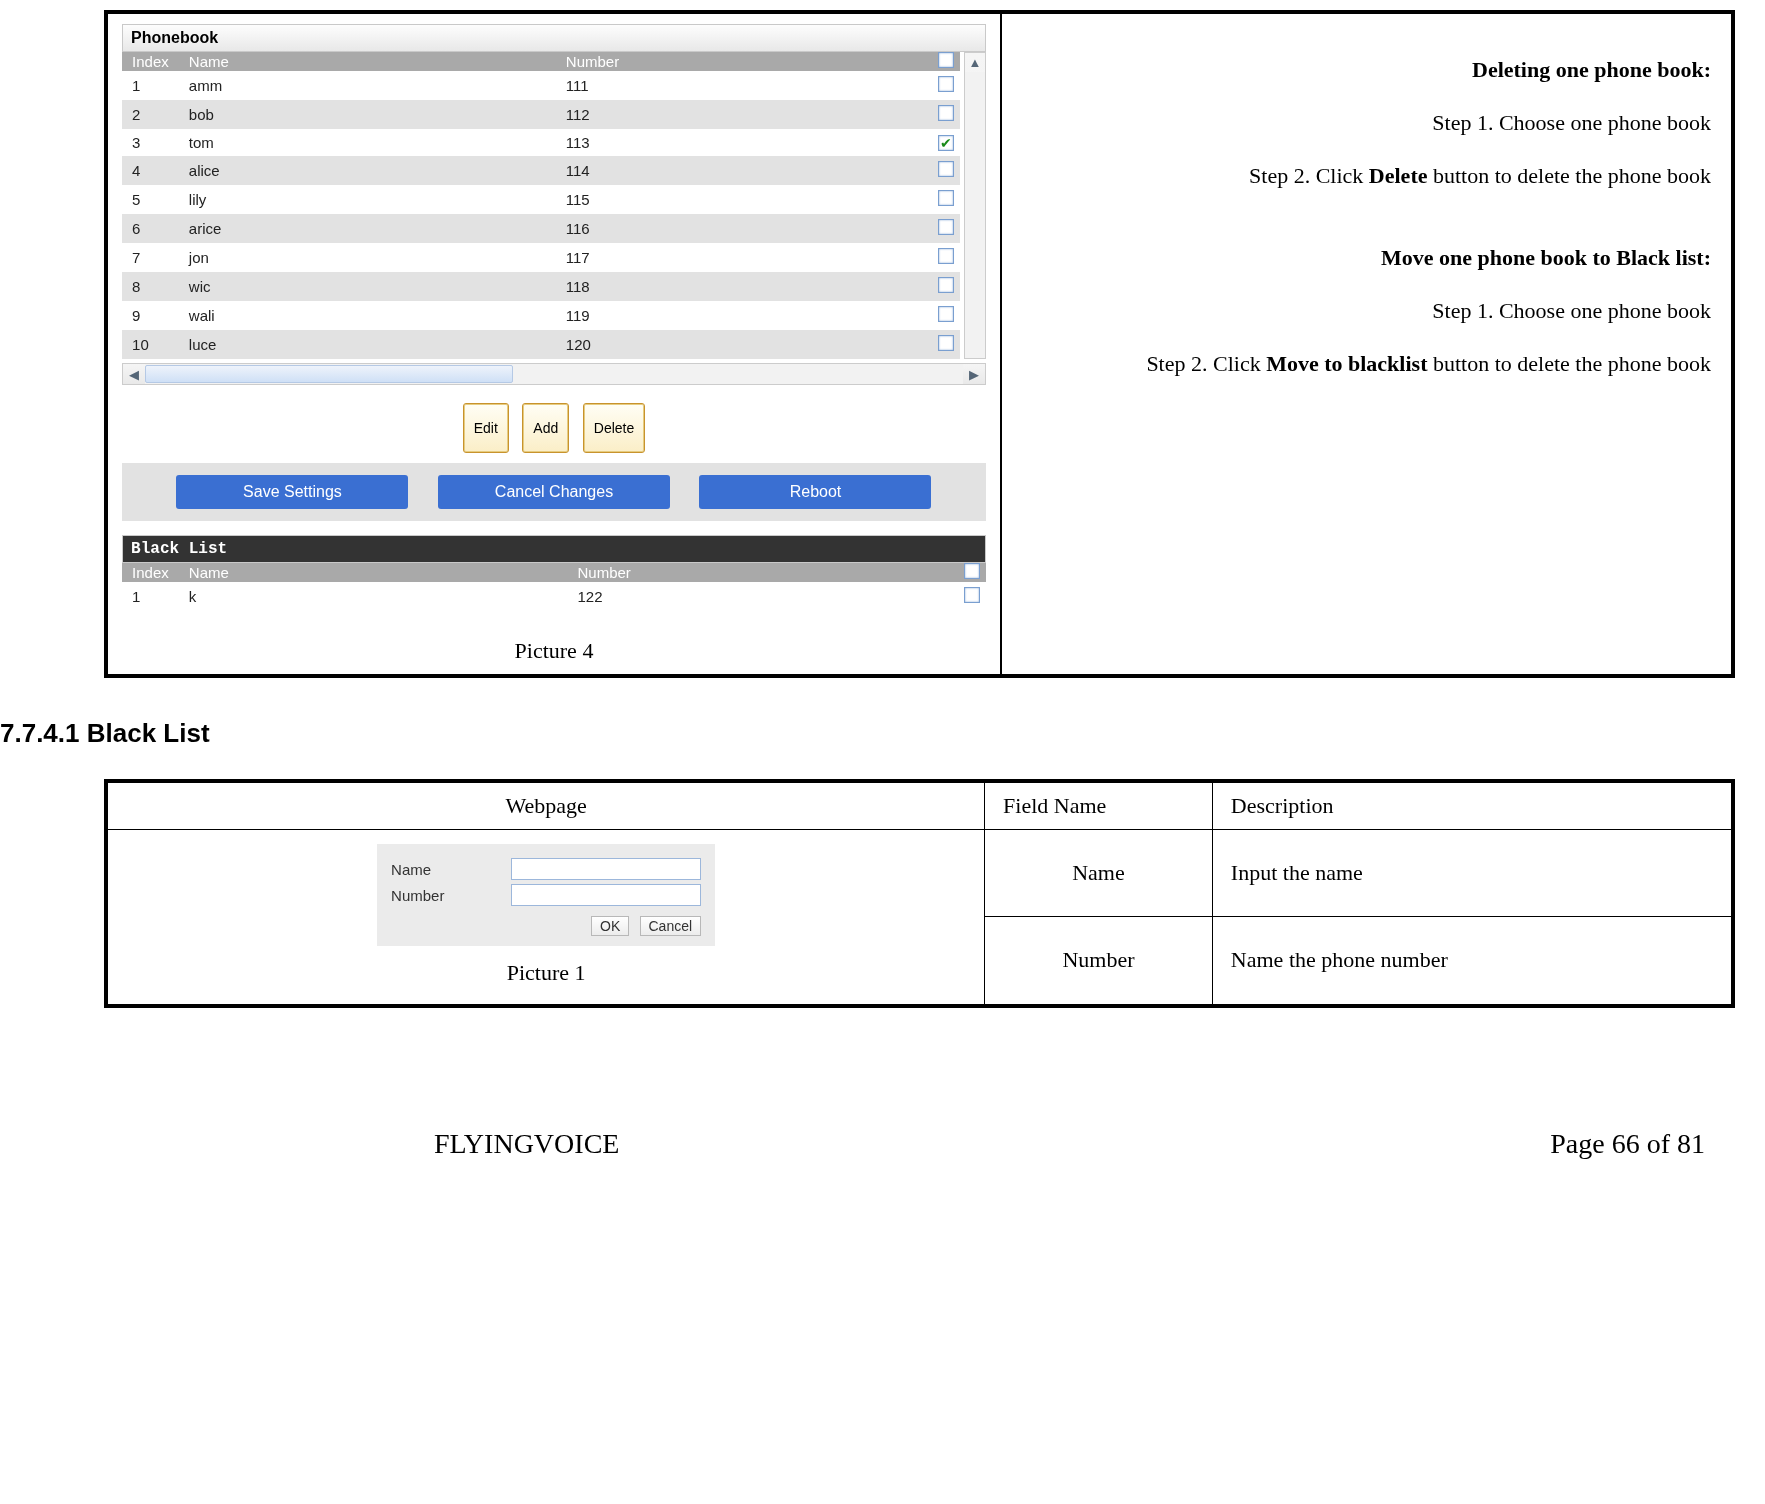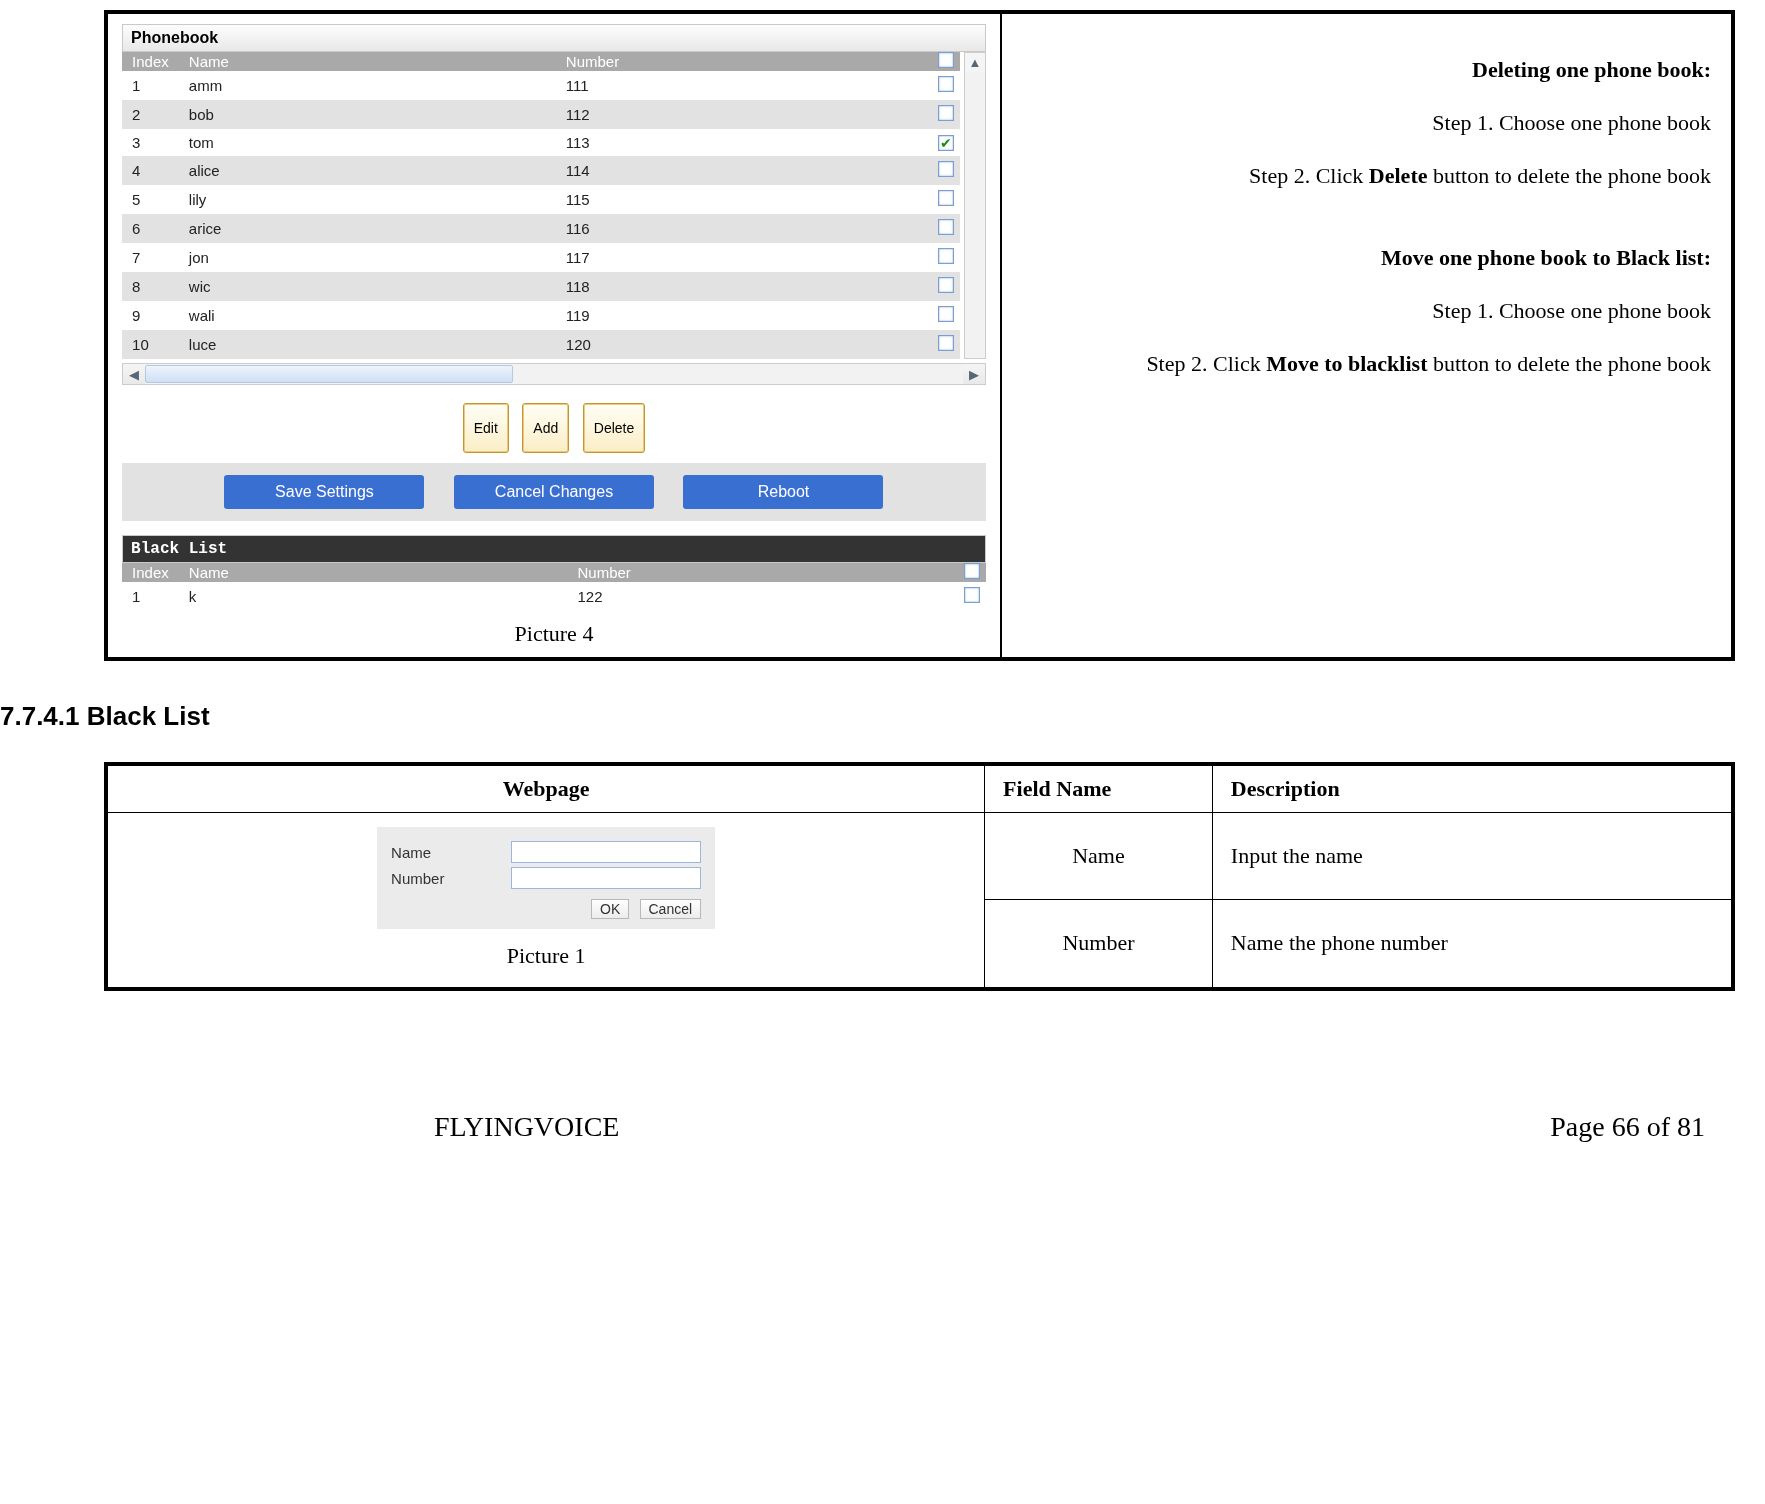--- a/index.html
+++ b/index.html
@@ -143,47 +143,47 @@
     text-align: center;
   }
   .blue-btn {
     display: inline-block;
     font-family: Arial, sans-serif;
     font-size: 16px;
     color: #fff;
     background: #3a6fd2;
     border-radius: 3px;
     padding: 8px 0;
-    width: 200px;
+    width: 232px;
     margin: 0 12px;
     text-align: center;
   }
   .caption {
     font-family: "Times New Roman", serif;
     font-size: 22px;
-    margin-top: 10px;
+    margin-top: 27px;
   }
   .section-heading {
     font-family: Arial, sans-serif;
     font-weight: bold;
     font-size: 26px;
     margin: 30px 0 30px 0;
   }
   .def-table {
     border: 4px solid #000;
     width: 94%;
     margin-left: 6%;
     border-collapse: collapse;
   }
   .def-table th, .def-table td {
     border: 1px solid #000;
     padding: 10px 18px;
     font-size: 22px;
   }
-  .def-table th { font-weight: bold; }
+  .def-table th { font-weight: normal; }
   .def-table th.web-col { width: 54%; }
   .def-table th.fn-col { width: 14%; text-align: left; }
   .def-table td.fn-cell { text-align: center; }
   .def-table td.web-cell {
     text-align: center;
     vertical-align: top;
     padding: 14px 10px 18px;
   }
   .form-box {
     display: inline-block;

